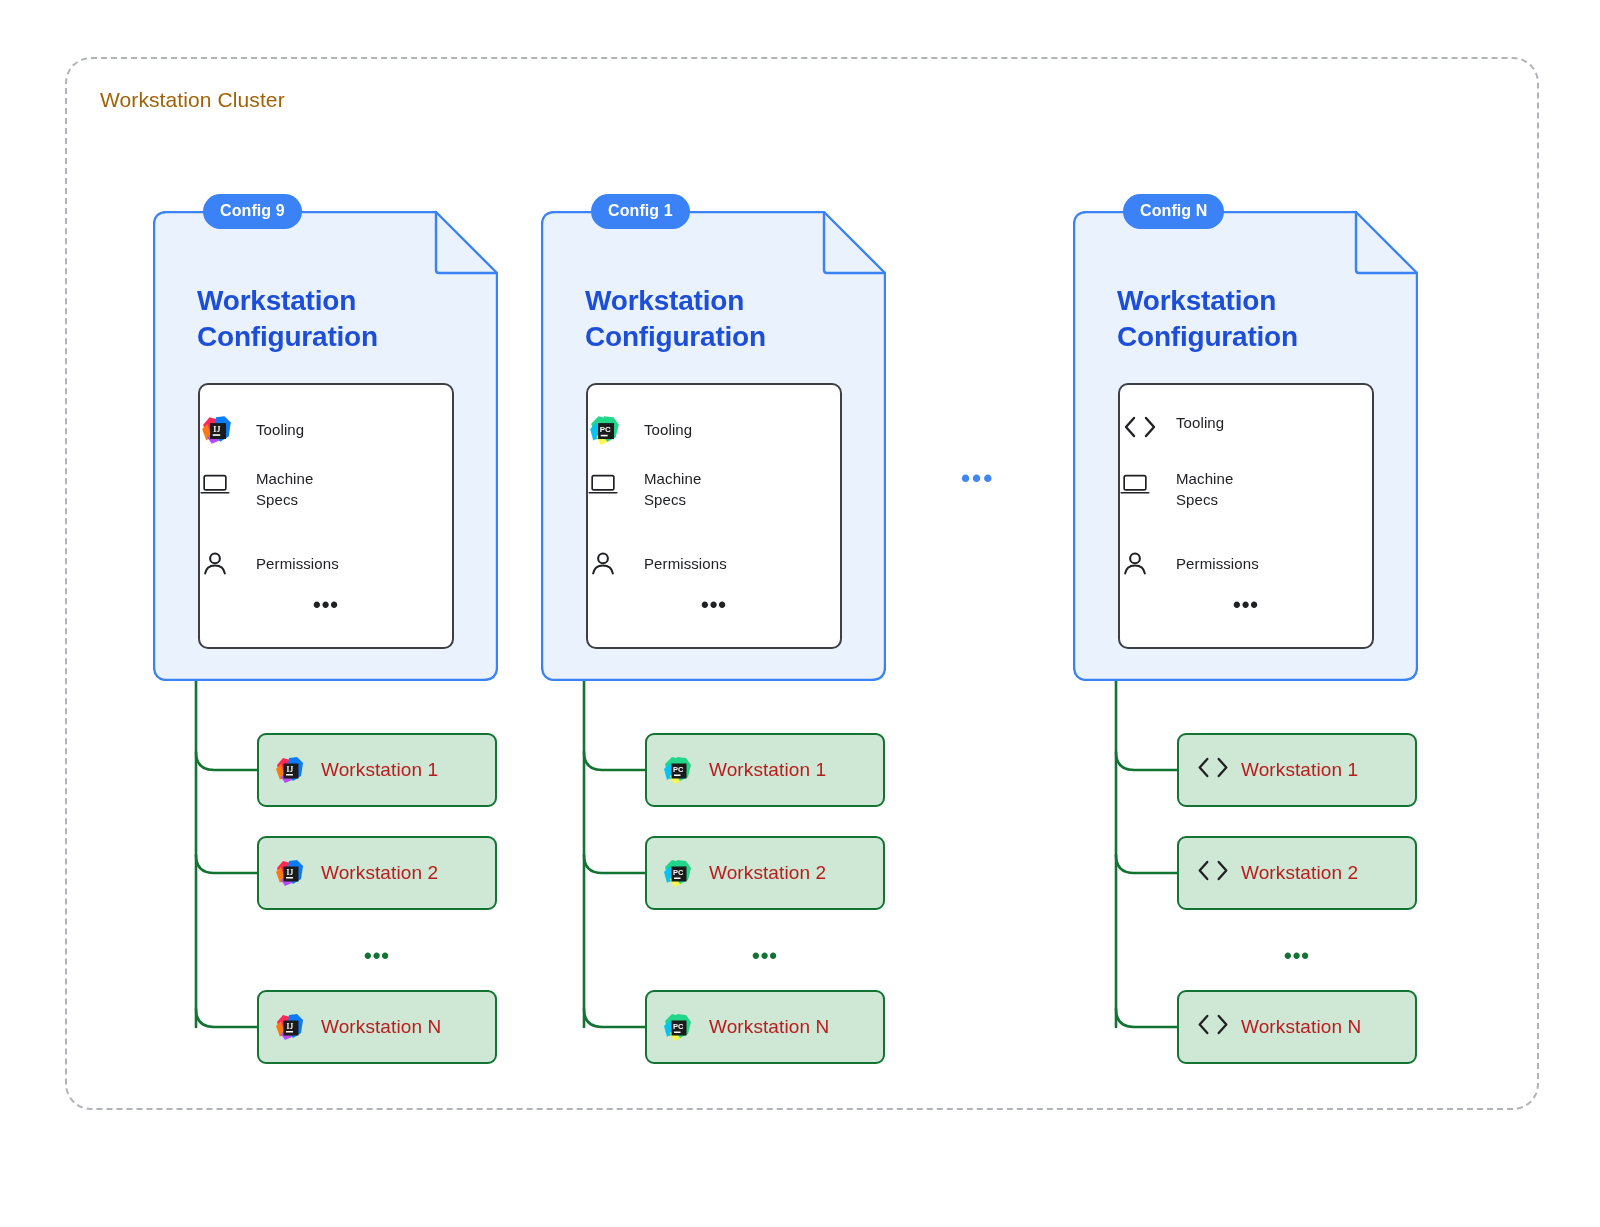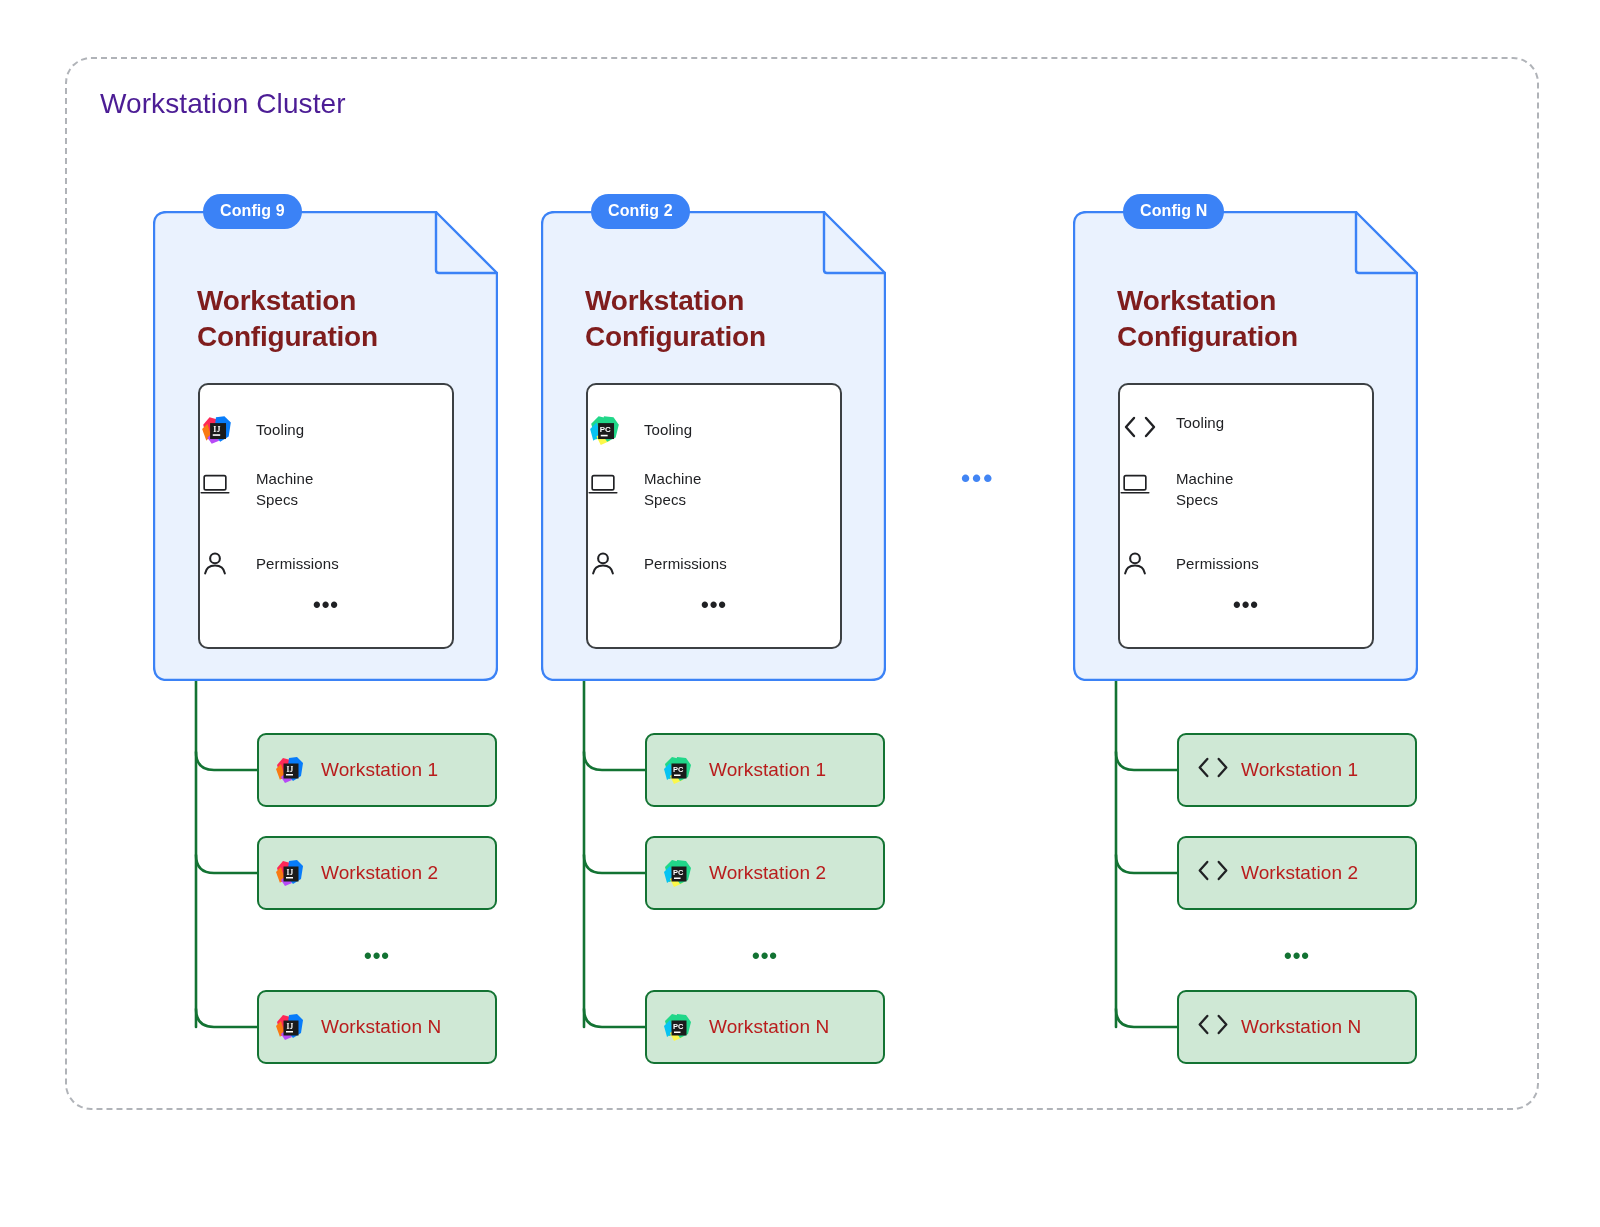--- a/index.html
+++ b/index.html
@@ -27,22 +27,22 @@
     width: 1474px;
     height: 1053px;
     border: 2px dashed #b0b3b8;
     border-radius: 26px;
     box-sizing: border-box;
   }
   .cluster-title {
     position: absolute;
     left: 100px;
     top: 88px;
-    font-size: 28px;
-    color: #4c1d95;
+    font-size: 21px;
+    color: #a16207;
     letter-spacing: .1px;
     white-space: nowrap;
   }
 
   
   .column {
     position: absolute;
     top: 0;
     left: 0;
   }
@@ -71,21 +71,21 @@
     border-radius: 18px;
     white-space: nowrap;
     letter-spacing: .1px;
   }
   .doc-title {
     position: absolute;
     left: 44px;
     top: 72px;
     font-size: 28px;
     font-weight: bold;
-    color: #7f1d1d;
+    color: #1d4ed8;
     line-height: 1.27;
     letter-spacing: -0.2px;
     white-space: pre-line;
   }
   .spec-box {
     position: absolute;
     left: 45px;
     top: 172px;
     width: 256px;
     height: 266px;
@@ -318,21 +318,21 @@
         </svg>
         <div class="doc-card" style="left: 541px; top: 211px;">
           <svg viewBox="0 0 345 470" width="345" height="470">
        <path d="M 14 1 L 283 1 L 344 62 L 344 456
      Q 344 469 330 469
      L 14 469 Q 1 469 1 455
      L 1 14 Q 1 1 14 1 Z" fill="#eaf2fe" stroke="#3b82f6" stroke-width="2.4" stroke-linejoin="round"></path>
        <path d="M 283 1 L 283 59
      Q 283 62 286 62 L 344 62" fill="none" stroke="#3b82f6" stroke-width="2.4" stroke-linejoin="round" stroke-linecap="round"></path>
      </svg>
-          <div class="doc-badge" style="left: 50px;">Config 2</div>
+          <div class="doc-badge" style="left: 50px;">Config 1</div>
           <div class="doc-title">Workstation
 Configuration</div>
           <div class="spec-box">
             <div class="spec-row" style="top: 28px;">
               <span class="spec-ico">
                 <span style="display:inline-block;width:34px;height:34px;">
       <svg viewBox="0 0 64 64" width="34" height="34">
         <polygon points="6,20 20,6 36,10 32,44 14,50" fill="#21d789"></polygon>
         <polygon points="4,30 16,18 24,42 10,52" fill="#07c3f2"></polygon>
         <polygon points="16,44 30,34 42,52 24,60" fill="#fcf84a"></polygon>

